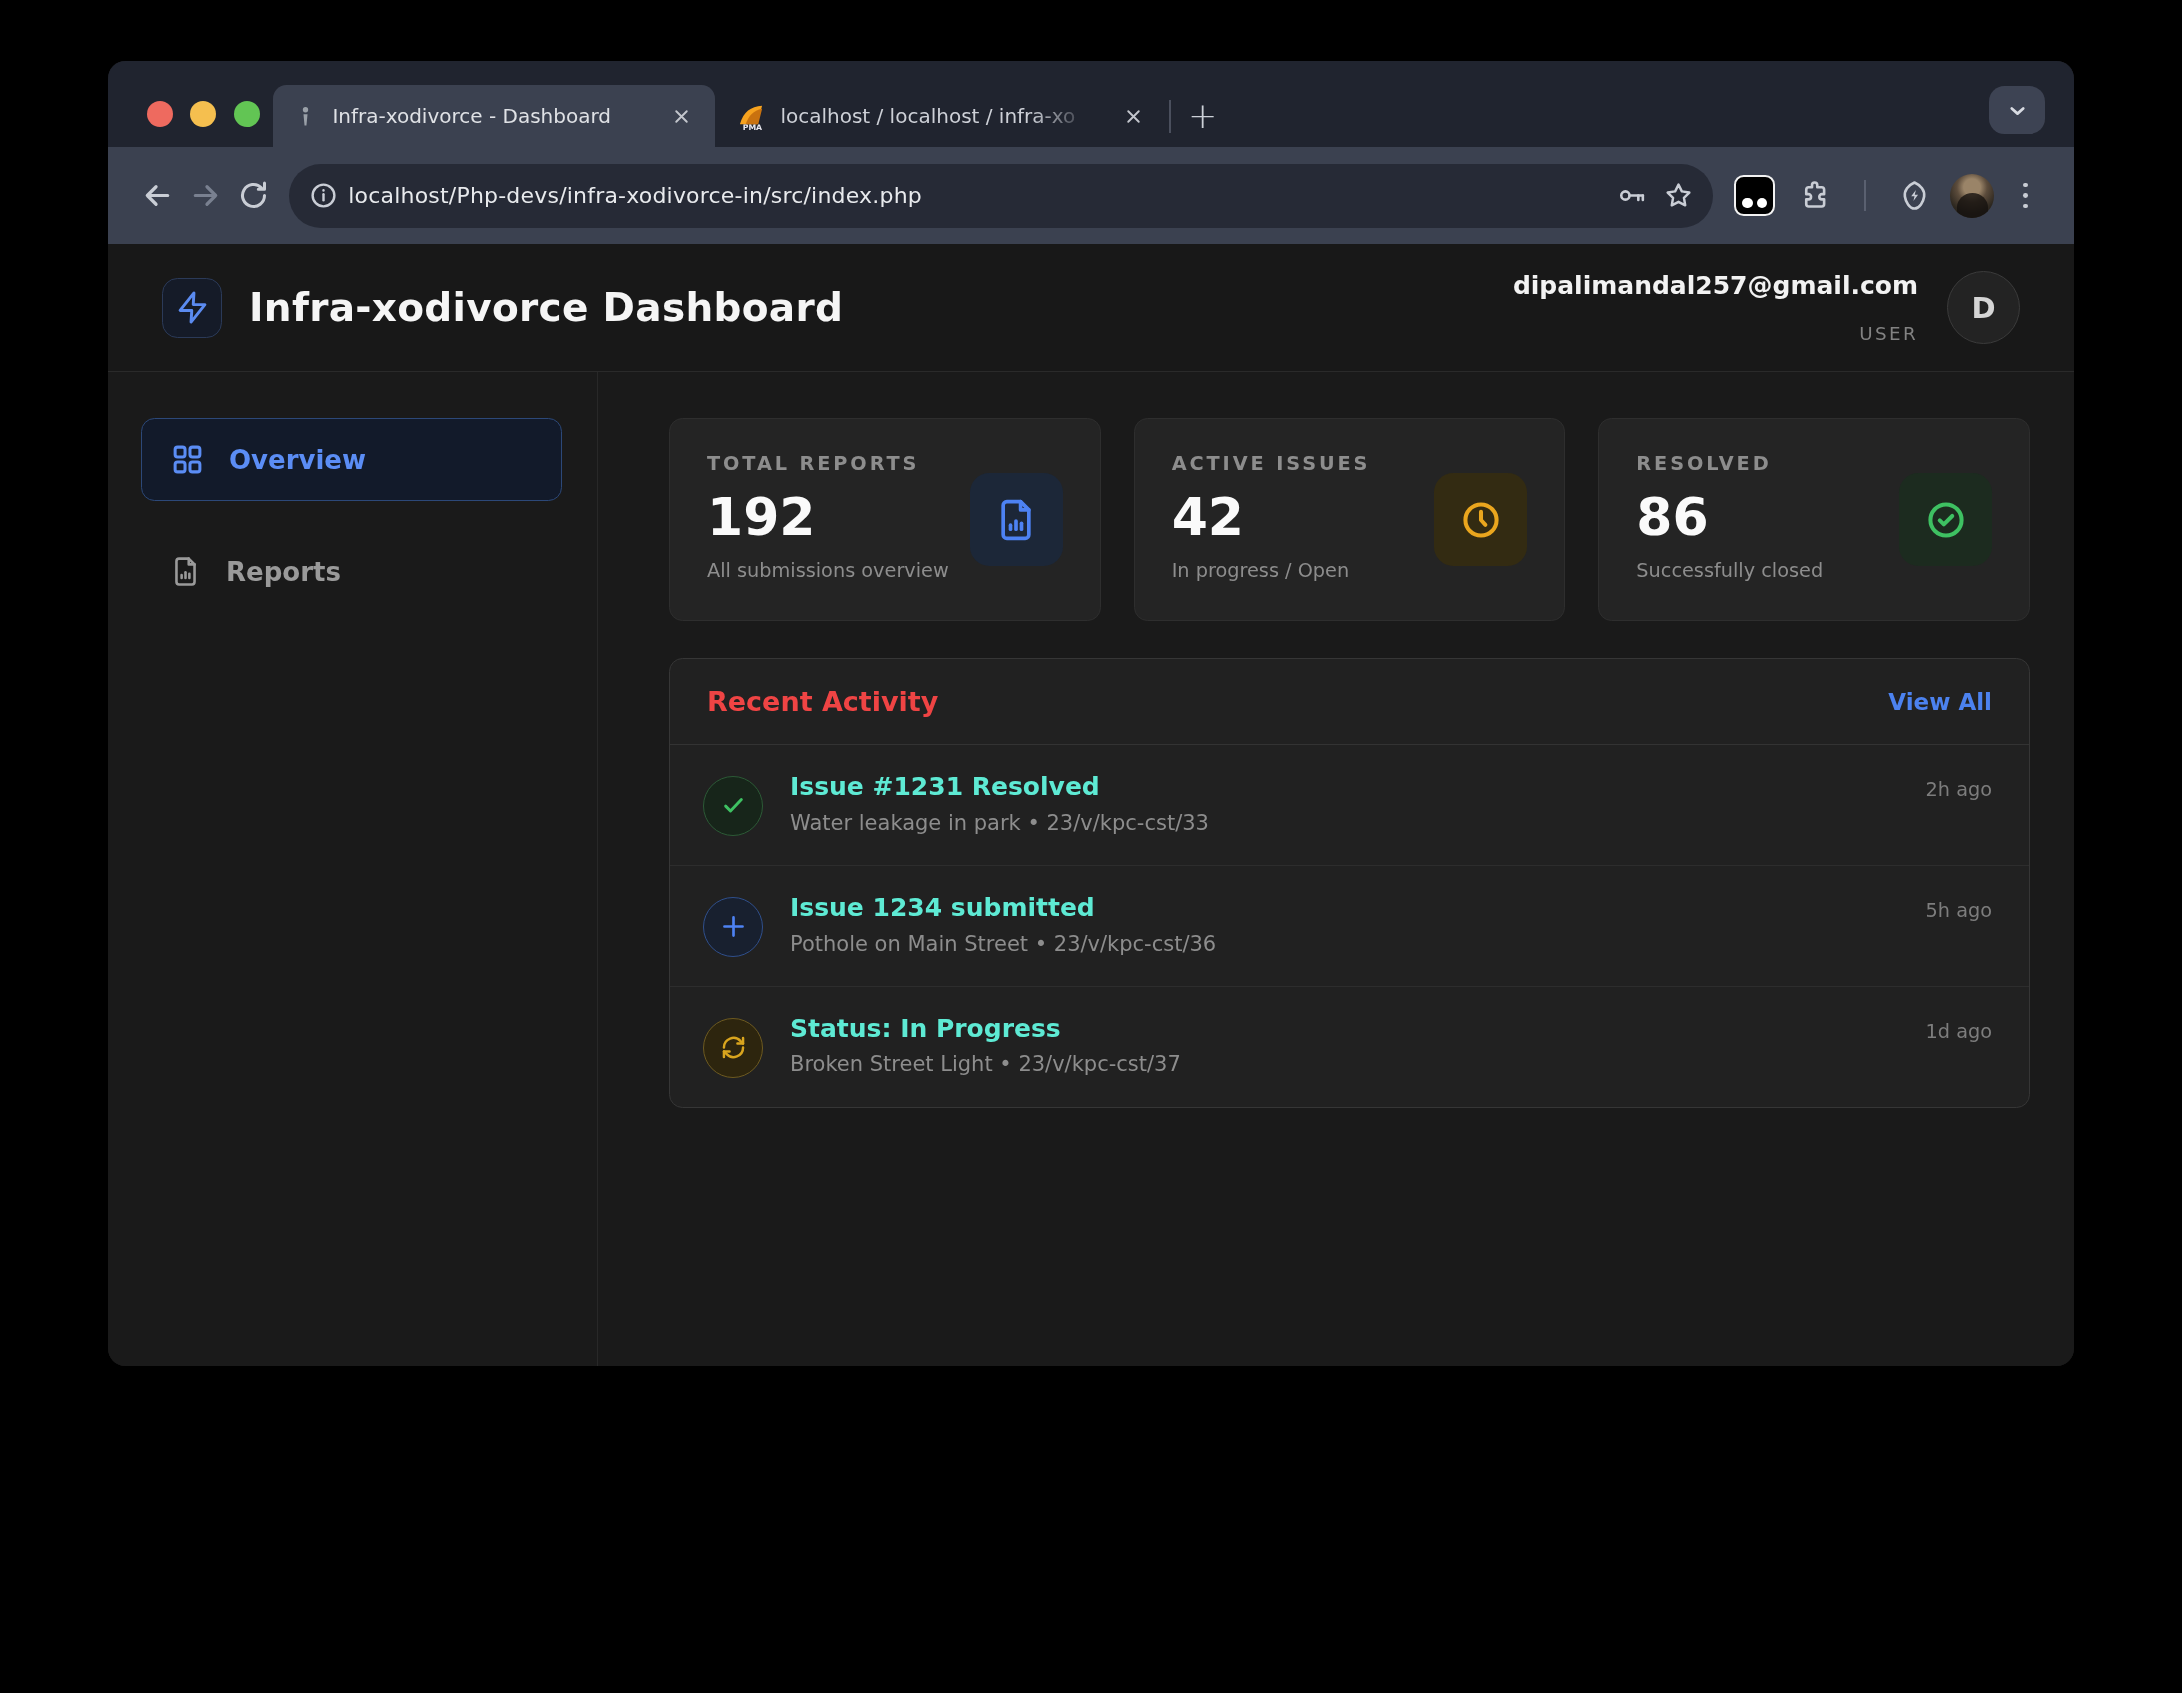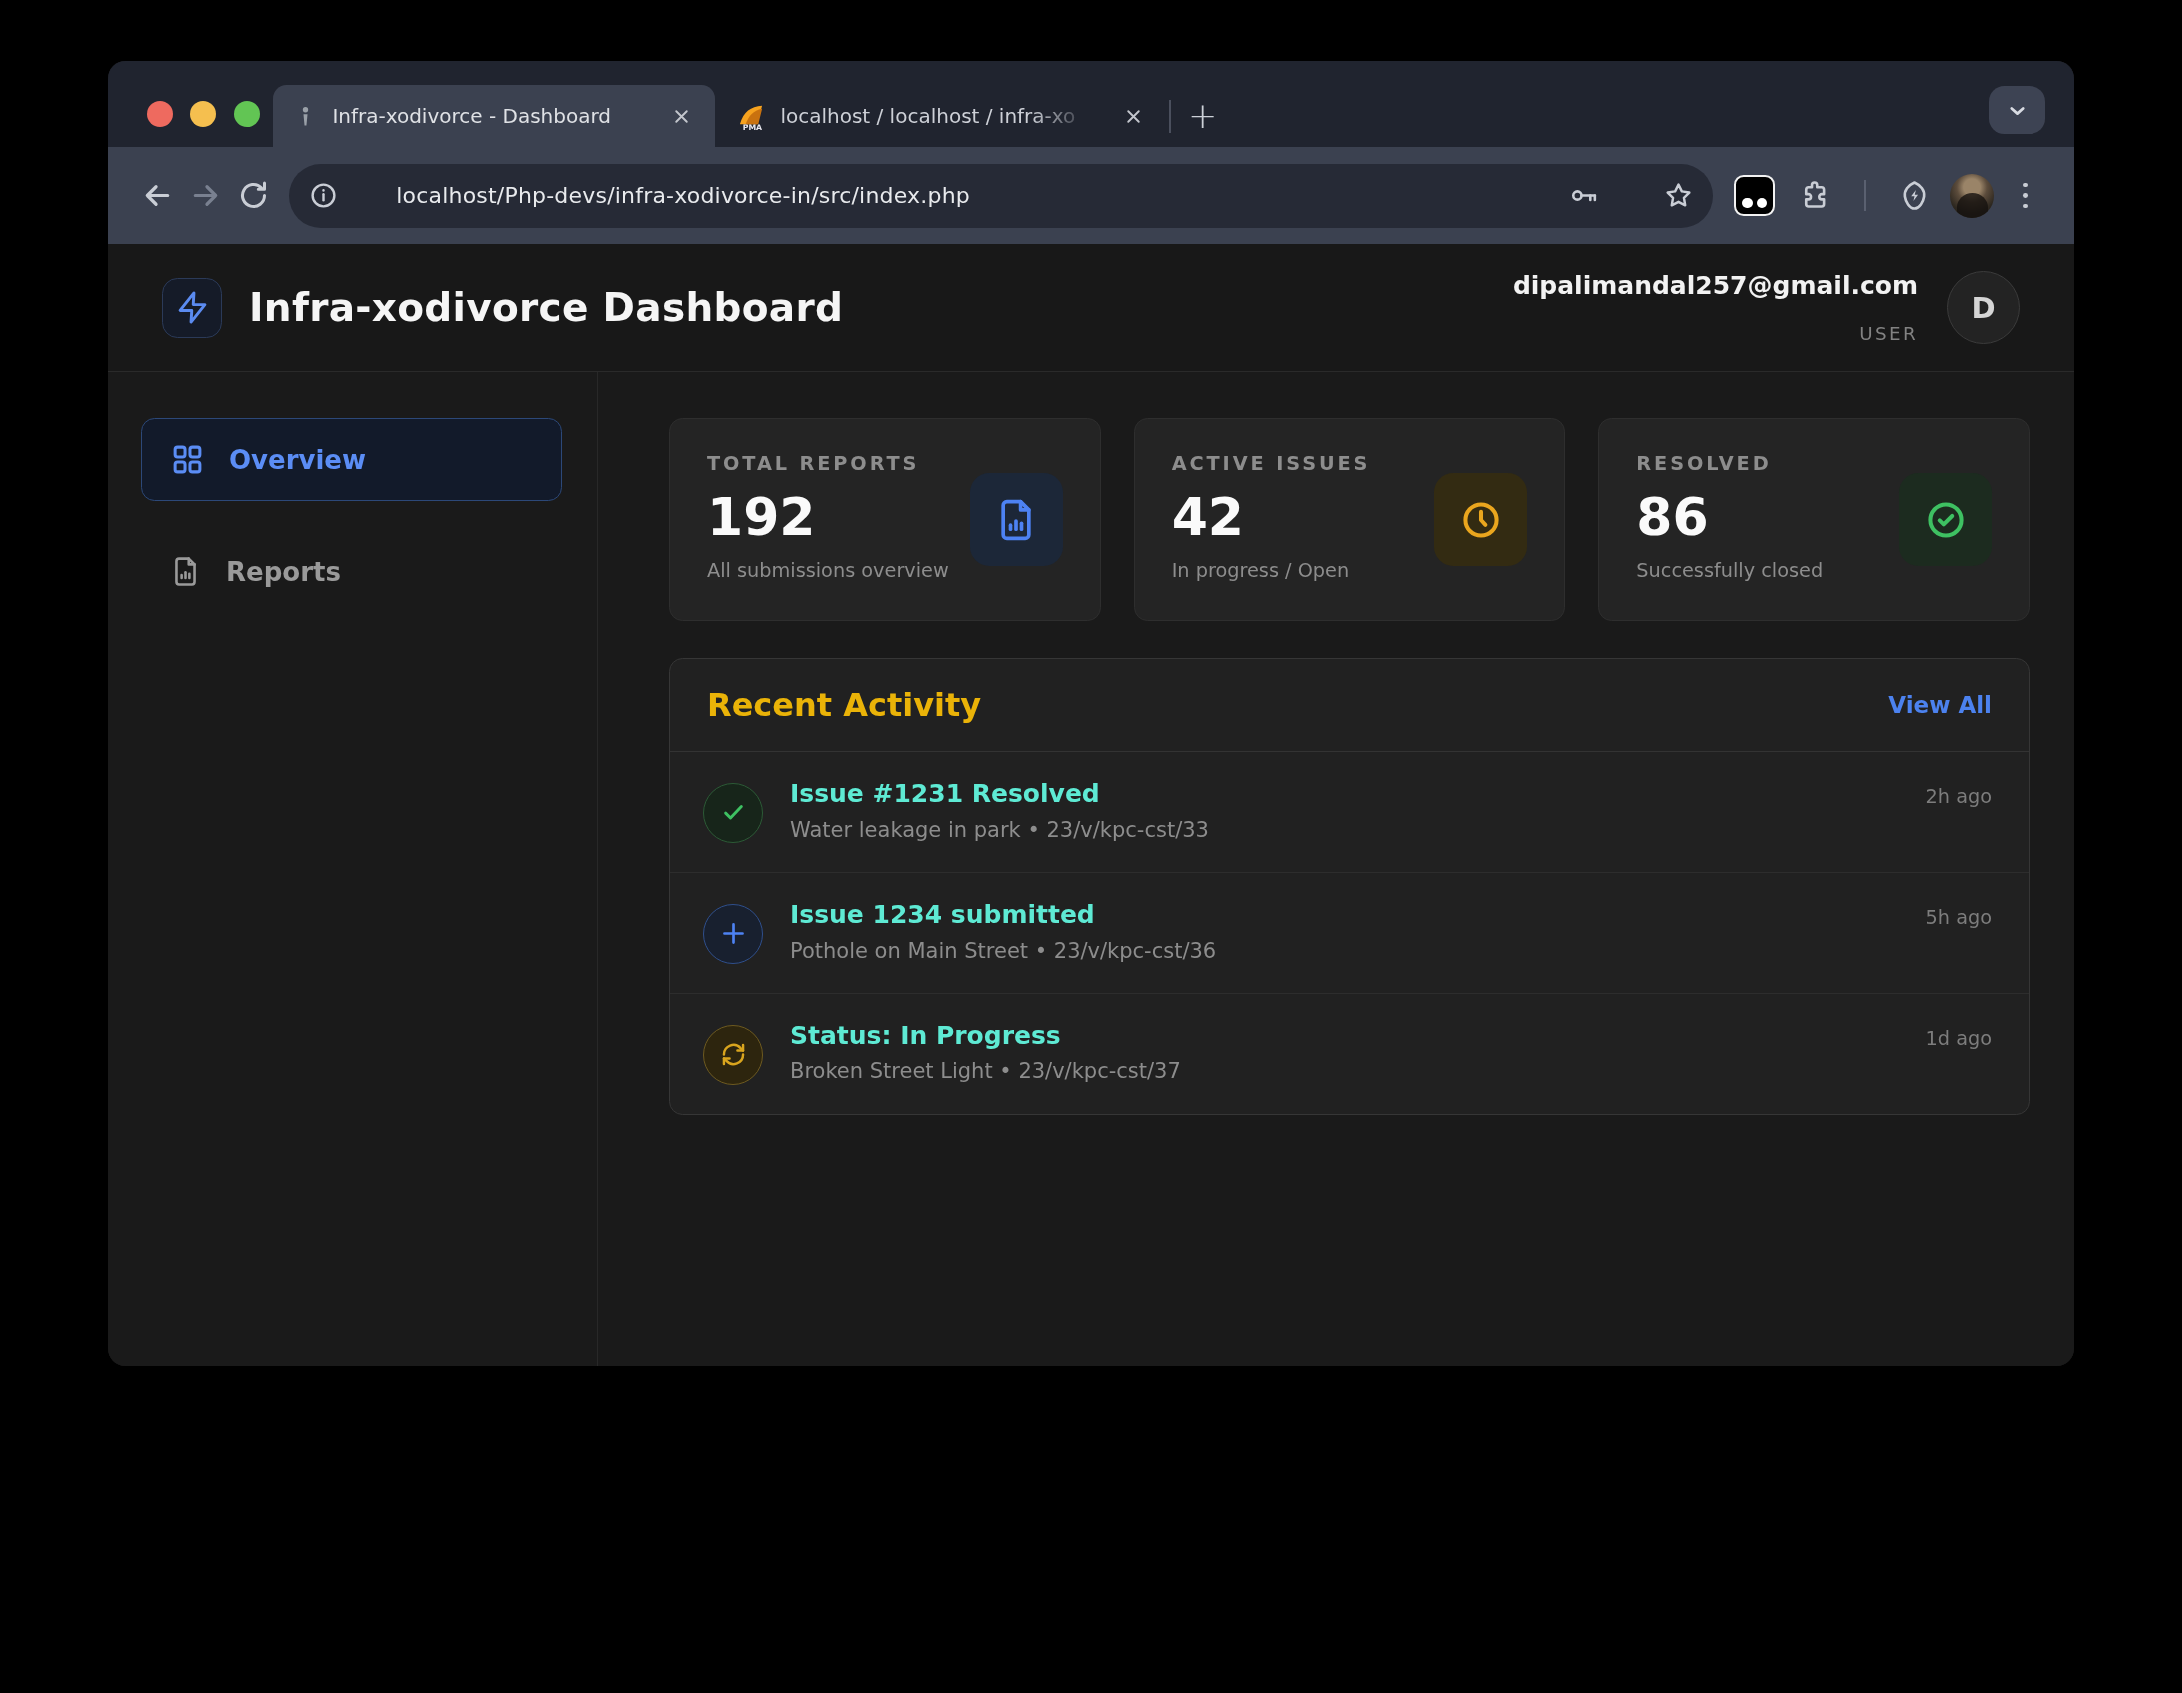--- a/index.html
+++ b/index.html
@@ -27,21 +27,21 @@
       mask-image:linear-gradient(to right,#000 78%,transparent 97%); }
   .tab-close { width:33px; height:33px; border-radius:7.7px; display:flex; align-items:center; justify-content:center; color:#c3c6cd; flex:none; }
   .tab-sep { width:1.9px; height:33px; background:#4a4f5d; margin:0 5.8px 14.5px 1.9px; }
   .newtab { width:52px; height:52px; margin-bottom:4.8px; border-radius:11.6px; display:flex; align-items:center; justify-content:center; color:#ccd0d8; font-size:35px; font-weight:300; }
   .tabsearch { position:absolute; right:29px; top:25px; width:56px; height:48px; border-radius:15.4px; background:#3d4353; display:flex; align-items:center; justify-content:center; color:#d8dbe2; }
 
   
   .toolbar { height:97px; background:#3b4150; display:flex; align-items:center; padding:0 29px 0 25px; flex:none; }
   .navbtn { width:48px; height:48px; display:flex; align-items:center; justify-content:center; color:#c9cdd5; flex:none; }
   .navbtn.dim { color:#798090; }
-  .omnibox { flex:1; height:64px; border-radius:32px; background:#262a36; display:flex; align-items:center; margin:0 21px 0 11.6px; padding:0 11.6px 0 9.7px; min-width:0;gap:48px; }
+  .omnibox { flex:1; height:64px; border-radius:32px; background:#262a36; display:flex; align-items:center; margin:0 21px 0 11.6px; padding:0 11.6px 0 9.7px; min-width:0; }
   .info-btn { width:50px; height:50px; border-radius:50%; display:flex; align-items:center; justify-content:center; color:#c9cdd5; flex:none; }
   .url-text { flex:1; font-size:22px; color:#e8eaed; letter-spacing:0.2px; white-space:nowrap; overflow:hidden; }
   .pill-ic { width:46px; height:46px; display:flex; align-items:center; justify-content:center; color:#c9cdd5; flex:none; }
   .ext-dark { width:41px; height:41px; background:#000; border:2.9px solid #f2f2f2; border-radius:9.7px; display:flex; align-items:flex-end; justify-content:center; gap:3.9px; padding-bottom:5.8px; flex:none; }
   .ext-dark .dot { width:10.6px; height:10.6px; border-radius:50%; background:#fff; }
   .tb-sep { width:1.9px; height:31px; background:#5a6070; margin:0 13.5px; flex:none; }
   .right-ic { display:flex; align-items:center; gap:11.6px; margin-left:15.4px; }
   .avatar-photo { width:44px; height:44px; border-radius:50%; flex:none;
       background:radial-gradient(circle at 50% 30%, #9a8468 0 22%, #5c4c3c 40%, #2e2820 68%, #1c1814 100%);
       position:relative; overflow:hidden; }
@@ -78,21 +78,21 @@
   .card-sub { font-size:19.3px; color:#8d8d8d; margin-top:12.6px; }
   .card-iconbox { width:93px; height:93px; border-radius:19.3px; align-self:center;
                   display:flex; align-items:center; justify-content:center; flex:none; }
   .iconbox-blue { background:#1c2738; color:#4d82f3; }
   .iconbox-amber { background:#332b12; color:#eaa61e; }
   .iconbox-green { background:#1c2b1f; color:#3ec162; }
 
   .panel { margin-top:37px; background:#212121; border:1px solid #363636; border-radius:13.5px; overflow:hidden; }
   .panel-header { display:flex; align-items:center; justify-content:space-between;
                   padding:27px 37px; border-bottom:1px solid #333; }
-  .panel-title { font-size:32px; font-weight:700; color:#eab308; }
+  .panel-title { font-size:27px; font-weight:700; color:#ef4444; }
   .view-all { font-size:23px; font-weight:600; color:#4c82ef; cursor:pointer; }
   .act-row { display:flex; align-items:flex-start; gap:27px; padding:27px 37px 29px 33px; border-bottom:1px solid #2d2d2d; }
   .act-row:last-child { border-bottom:none; }
   .act-icon { width:60px; height:60px; border-radius:50%; display:flex; align-items:center; justify-content:center; flex:none; margin-top:3.9px; }
   .act-green { background:#17251a; border:1.9px solid #2c5a36; color:#3ec162; }
   .act-blue { background:#18202f; border:1.9px solid #2f4f8c; color:#4d82f3; }
   .act-amber { background:#2d250e; border:1.9px solid #6d5a20; color:#d9a51e; }
   .act-title { font-size:25px; font-weight:600; color:#5eead4; }
   .act-sub { font-size:21px; color:#8d8d8d; margin-top:9.7px; }
   .act-time { margin-left:auto; font-size:19.3px; color:#7d7d7d; margin-top:5.8px; white-space:nowrap;text-align:right; }

